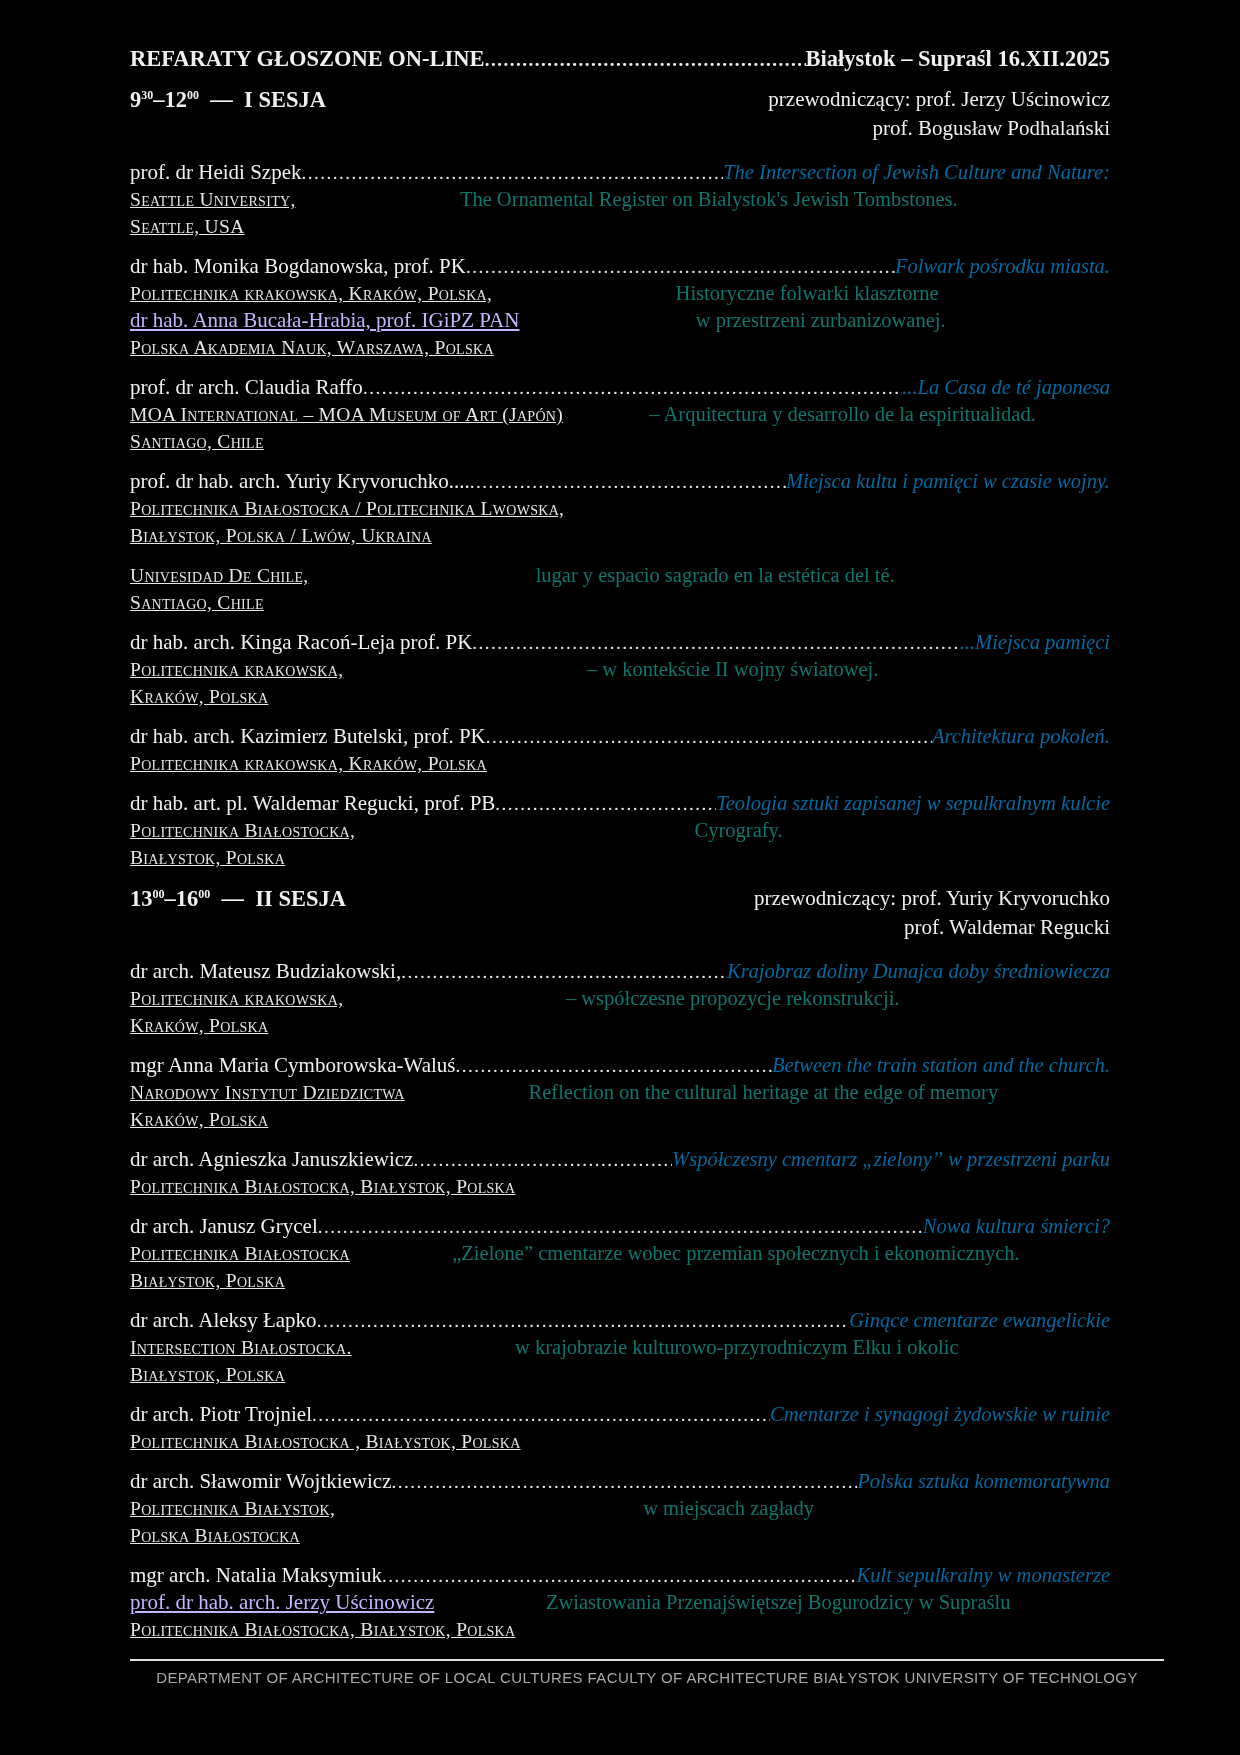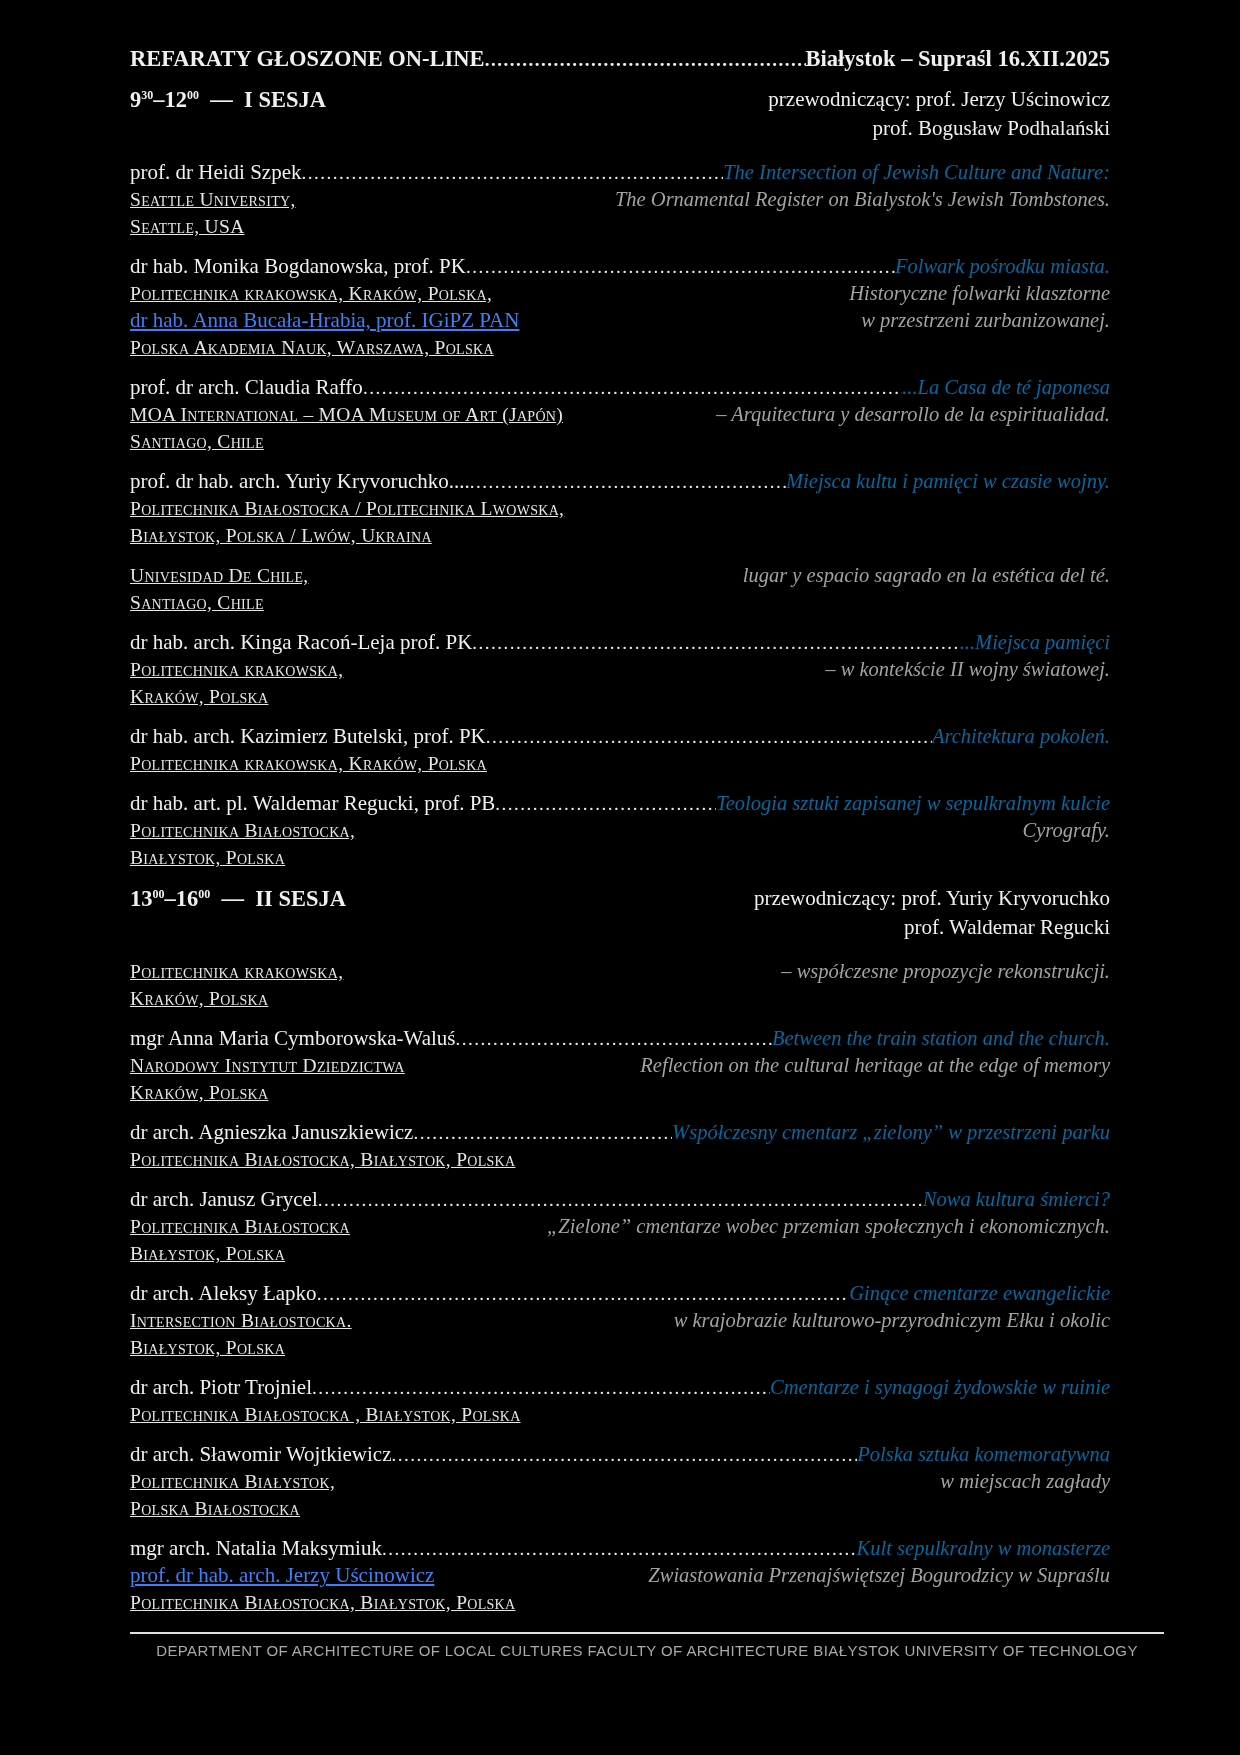--- a/index.html
+++ b/index.html
@@ -86,27 +86,26 @@
     line-height: 27px;
     gap: 12px;
   }
   .row-left { flex: 0 0 auto; white-space: nowrap; text-decoration: underline; }
   .row-left.sc {
     font-variant: small-caps;
     font-size: 19.5px;
     letter-spacing: 0.3px;
     color: #e6e6e6;
   }
-  .row-left.name-style { font-size: 21px; color: #3b82f6; }
+  .row-left.name-style { font-size: 21px; color: #c4b5fd; }
   .row-right {
     flex: 1 1 auto;
-    font-style: italic;
     font-size: 20.5px;
-    color: #a3a3a3;
-    text-align: right;
+    color: #0f766e;
+    text-align: center;
     white-space: nowrap;
   }
 
   
   .footer {
     margin: 16px auto 0 auto;
     width: 1034px;
     border-top: 2px solid #e0e0e0;
     padding-top: 8px;
     text-align: center;
@@ -256,20 +255,25 @@
       </section>
       <section class="session">
         <div class="session-head">
           <div class="session-title">13<sup>00</sup>–16<sup>00</sup>&nbsp;&nbsp;—&nbsp;&nbsp;II SESJA</div>
           <div class="chairs">
             <div class="chair-line">przewodniczący: prof. Yuriy Kryvoruchko</div>
             <div class="chair-line">prof. Waldemar Regucki</div>
           </div>
         </div>
         <div class="entry">
+          <div class="entry-first">
+            <span class="name">dr arch. Mateusz Budziakowski,</span>
+            <span class="leader"></span>
+            <span class="title">Krajobraz doliny Dunajca doby średniowiecza</span>
+          </div>
           <div class="entry-row">
             <span class="row-left sc">Politechnika krakowska,</span>
             <span class="row-right">– współczesne propozycje rekonstrukcji.</span>
           </div>
           <div class="entry-row">
             <span class="row-left sc">Kraków, Polska</span>
             <span class="row-right"></span>
           </div>
         </div>
         <div class="entry">

